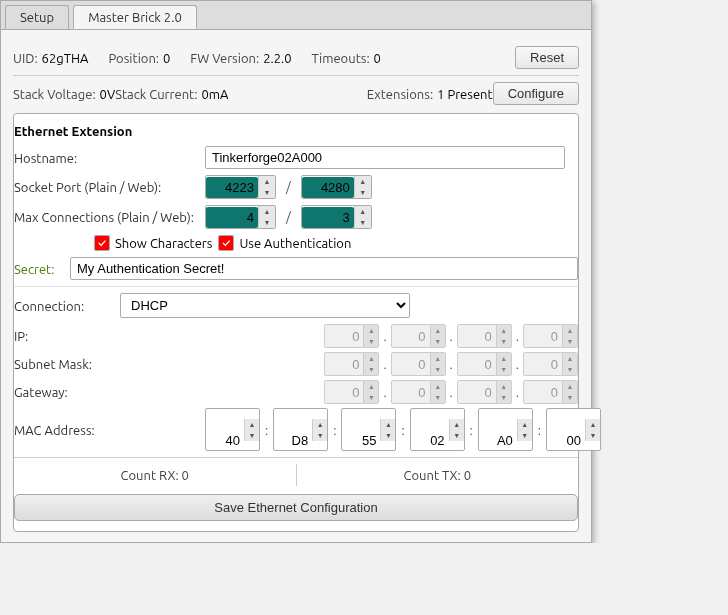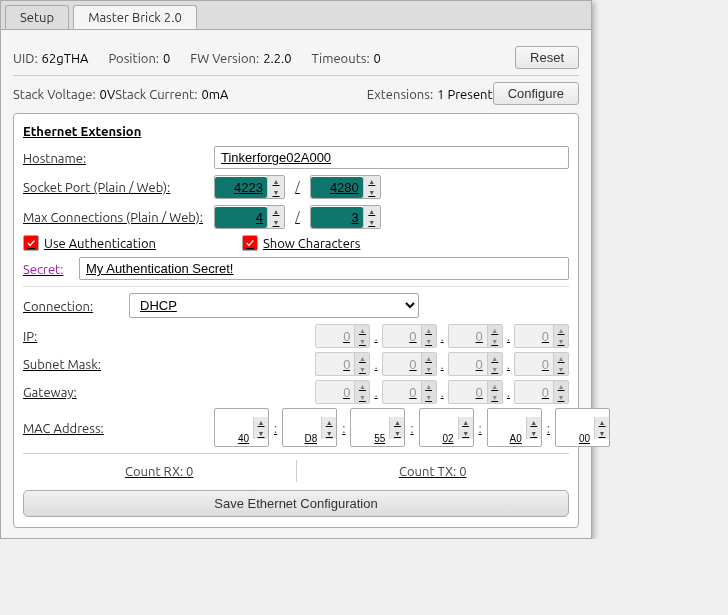--- a/index.html
+++ b/index.html
@@ -68,22 +68,21 @@
       border-top: 1px solid #ccc;
       padding-top: 6px;
       display: flex;
       align-items: center;
     }
     .section-box {
       border: 1px solid #aaa;
       border-radius: 4px;
       background: #fff;
       margin-top: 8px;
-      padding: 10px 9px;
-      text-decoration: underline;
+      padding: 10px 0;
     }
     .section-title {
       font-weight: bold;
       margin-bottom: 8px;
       font-size: 13px;
     }
     .form-row {
       display: flex;
       align-items: center;
       margin-bottom: 6px;
@@ -202,21 +201,21 @@
       color: #fff;
       font-size: 11px;
       font-weight: bold;
     }
     .secret-row {
       display: flex;
       align-items: center;
       gap: 6px;
       margin-bottom: 6px;
     }
-    .secret-label { color: #a21caf; min-width: 50px; }
+    .secret-label { color: #4d7c0f; min-width: 50px; }
     .secret-input { width: 580px; }
     .connection-row {
       display: flex;
       align-items: center;
       gap: 6px;
       margin-top: 6px;
       margin-bottom: 6px;
       padding-top: 6px;
       border-top: 1px solid #e0e0e0;
     }
@@ -244,21 +243,21 @@
       align-items: center;
       border: 1px solid #aaa;
       background: #fff;
       border-radius: 2px;
       overflow: hidden;
     }
     .mac-spinbox input {
       width: 38px;
       border: none;
       padding: 2px 4px;
-      font-size: 10px;
+      font-size: 13px;
       background: #fff;
       text-align: right;
       outline: none;
       margin-top: 22px;
     }
     .mac-spinbox-btns {
       display: flex;
       flex-direction: column;
       border-left: 1px solid #ccc;
     }
@@ -412,27 +411,27 @@
           <input type="text" value="3" style="">
           <div class="spinbox-btns">
             <button>▲</button>
             <button>▼</button>
           </div>
         </div>
       </div>
 
       
       <div class="checkbox-row">
+        <div class="checkbox-item" style="margin-left:80px;">
+          <div class="checkbox-icon checked"></div>
+          <span>Show Characters</span>
+        </div>
         <div class="checkbox-item">
           <div class="checkbox-icon checked"></div>
           <span>Use Authentication</span>
-        </div>
-        <div class="checkbox-item" style="margin-left:80px;">
-          <div class="checkbox-icon checked"></div>
-          <span>Show Characters</span>
         </div>
       </div>
 
       
       <div class="secret-row">
         <span class="secret-label">Secret:</span>
         <input type="text" class="secret-input" value="My Authentication Secret!" style="">
       </div>
 
       

